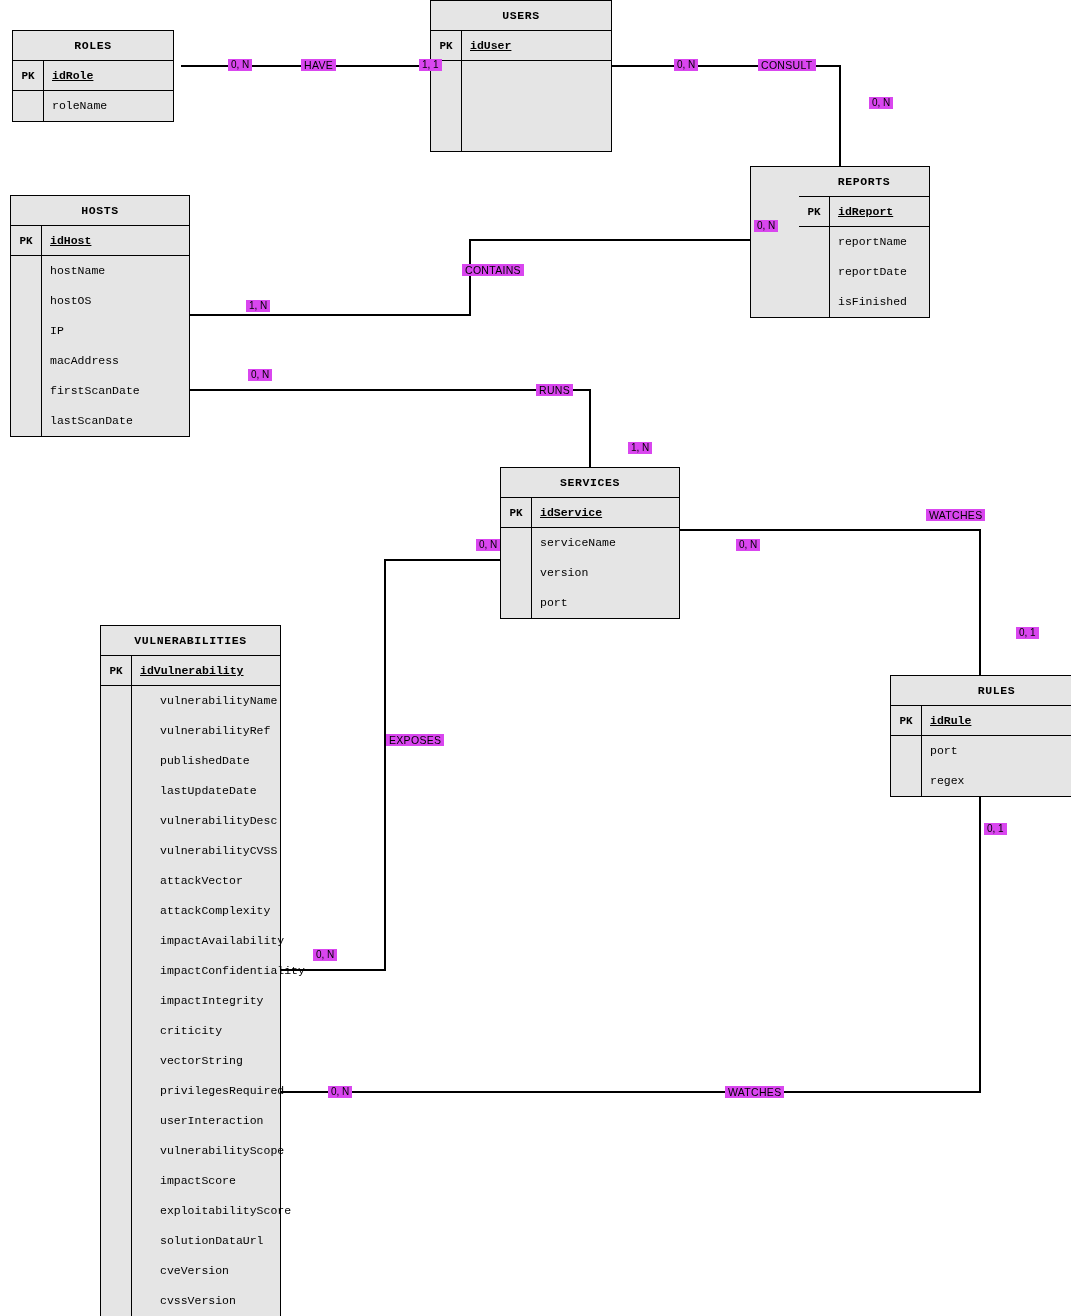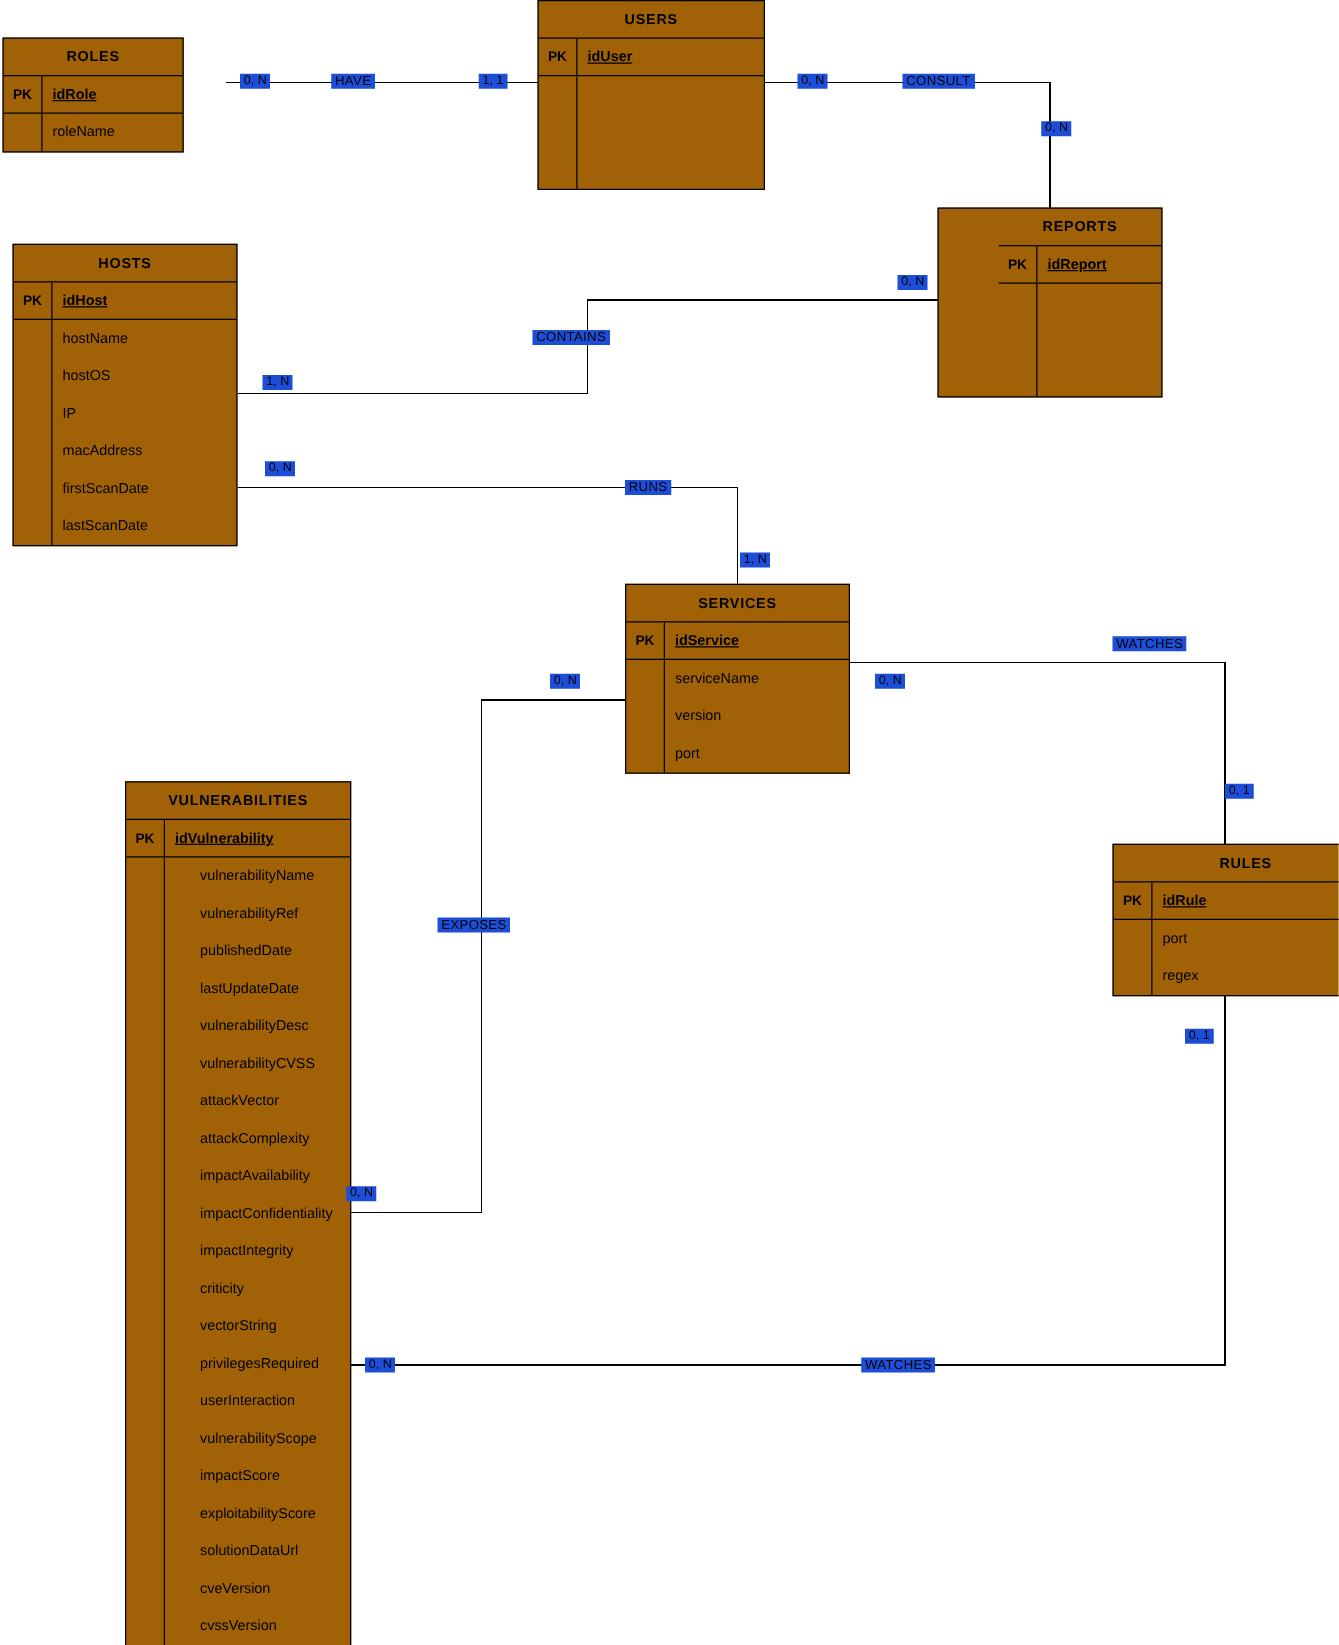--- a/index.html
+++ b/index.html
@@ -32,22 +32,23 @@
     stroke-width: 1.1;
     fill: none;
     shape-rendering: crispEdges;
   }
 
   
   .entity {
     position: absolute;
     box-sizing: border-box;
     border: 1.2px solid #000000;
-    background: #a16207;
+    background: #e5e5e5;
     z-index: 5;
+    font-family: Liberation Mono, monospace;
   }
   .entity-title {
     height: 30px;
     line-height: 30px;
     text-align: center;
     font-size: 11.5px;
     font-weight: bold;
     letter-spacing: 0.6px;
     border-bottom: 1.2px solid #000000;
     box-sizing: border-box;
@@ -88,24 +89,25 @@
   .attr-stack {
     display: flex;
     flex-direction: column;
   }
 
   
   .wire-label {
     position: absolute;
     font-size: 10.5px;
     white-space: nowrap;
-    background: #1d4ed8;
+    background: #d946ef;
     padding: 0 3px;
     line-height: 12px;
     z-index: 8;
+    margin-left: 36px;
   }
   .wire-label.card {
     font-size: 10px;
   }
   .wire-label.rel {
     letter-spacing: 0.3px;
   }
 </style>
 </head>
 <body>
@@ -122,21 +124,21 @@
 
     <path d="M 190 390 L 590 390 L 590 485"></path>
 
     <path d="M 500 560 L 385 560 L 385 970 L 261 970"></path>
 
     <path d="M 680 530 L 980 530 L 980 675"></path>
 
     <path d="M 980 795 L 980 1092 L 261 1092"></path>
   </svg>
 
-  <div class="entity" style="left:2px; top:30px; width:145px;">
+  <div class="entity" style="left:12px; top:30px; width:162px;">
     <div class="entity-title">ROLES</div>
     <div class="row pk-row">
       <div class="cell-key">PK</div>
       <div class="cell-attr pk-name">idRole</div>
     </div>
     <div class="row">
       <div class="cell-key"></div>
       <div class="attr-stack" style="flex:1 1 auto;">
         <div class="cell-attr">roleName</div>
       </div>
@@ -155,20 +157,25 @@
   </div>
 
   <div class="entity" style="left:750px; top:166px; width:180px;padding-left:48px;">
     <div class="entity-title">REPORTS</div>
     <div class="row pk-row">
       <div class="cell-key">PK</div>
       <div class="cell-attr pk-name">idReport</div>
     </div>
     <div class="row" style="height:90px;">
       <div class="cell-key"></div>
+      <div class="attr-stack" style="flex:1 1 auto;">
+        <div class="cell-attr">reportName</div>
+        <div class="cell-attr">reportDate</div>
+        <div class="cell-attr">isFinished</div>
+      </div>
     </div>
   </div>
 
   <div class="entity" style="left:10px; top:195px; width:180px;">
     <div class="entity-title">HOSTS</div>
     <div class="row pk-row">
       <div class="cell-key">PK</div>
       <div class="cell-attr pk-name">idHost</div>
     </div>
     <div class="row" style="height:180px;">

